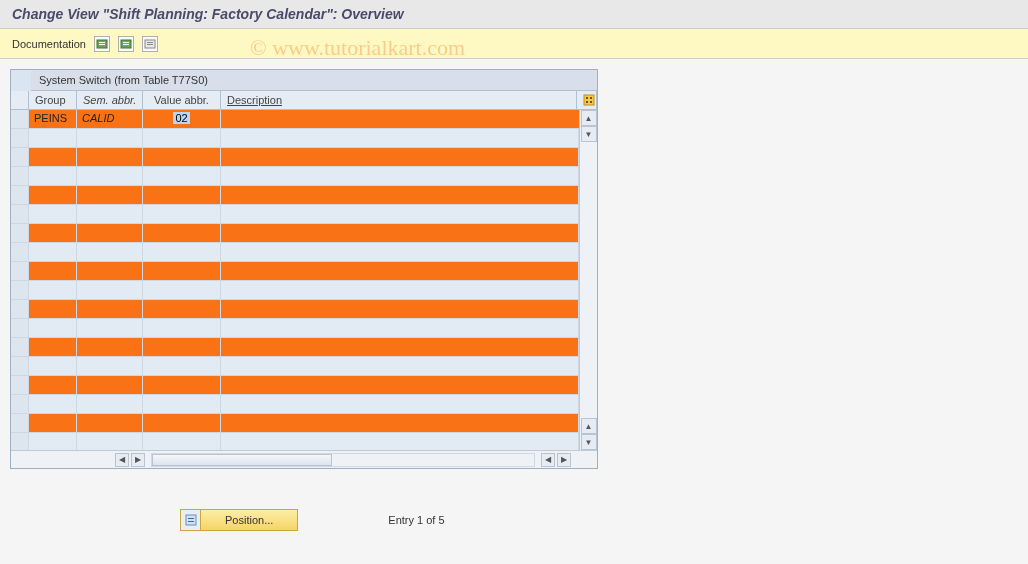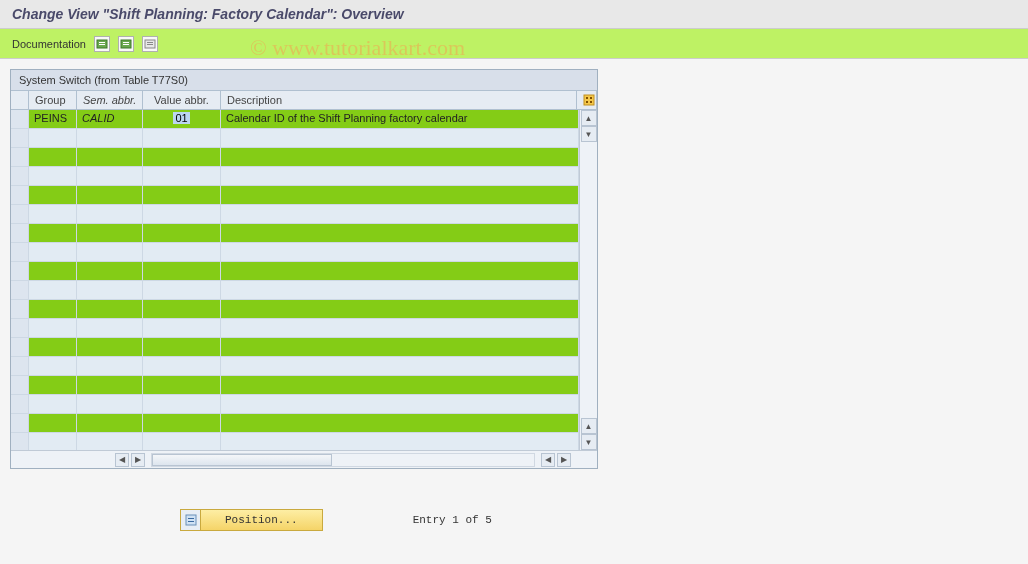--- a/index.html
+++ b/index.html
@@ -15,21 +15,21 @@
     .page-title {
       background: #e8e8e8;
       border-bottom: 1px solid #ccc;
       padding: 6px 12px;
       font-size: 14px;
       font-weight: bold;
       font-style: italic;
       color: #4a4a6a;
     }
     .toolbar {
-      background: #bef264;
+      background: #fef9c3;
       border-bottom: 1px solid #ccc;
       padding: 4px 12px;
       display: flex;
       align-items: center;
       gap: 8px;
       height: 30px;
     }
     .toolbar-label {
       color: #333;
     }
@@ -58,53 +58,54 @@
       margin: 10px 10px 0 10px;
       border: 1px solid #a0b0c0;
       background: #d9e5f0;
       width: 588px;
     }
     .grid-title {
       background: #d8dfea;
       border-bottom: 1px solid #b0c0d0;
       padding: 4px 8px;
       color: #333;
+      margin-left: 20px;
     }
     .grid-header {
       display: flex;
       background: #4c1d95;
       border-bottom: 1px solid #b0c0d0;
     }
     .grid-header-cell {
       padding: 3px 6px;
       border-right: 1px solid #b0c0d0;
       color: #444;
       background: #e6ecf3;
       overflow: hidden;
       white-space: nowrap;
     }
     .col-rownum { width: 18px; }
     .col-group { width: 48px; }
     .col-sem { width: 66px; font-style: italic; }
     .col-value { width: 78px; text-align: center; }
-    .col-desc { flex: 1; }
+    .col-desc { flex: 1; text-decoration: underline; }
     .col-config { width: 20px; text-align: center; }
     .grid-body {
       height: 340px;
       overflow: hidden;
       position: relative;
     }
     .grid-rows {
       width: calc(100% - 18px);
     }
     .grid-row {
       display: flex;
       border-bottom: 1px solid #cdd8e4;
       height: 19px;
-      background: #84cc16;
+      background: #f97316;
     }
     .grid-row:nth-child(even) {
       background: #e2ebf3;
     }
     .grid-cell {
       padding: 2px 5px;
       border-right: 1px solid #cdd8e4;
       overflow: hidden;
       white-space: nowrap;
       color: #222;
@@ -195,21 +196,20 @@
       width: 180px;
       height: 100%;
       background: linear-gradient(#f4f6f9, #dde5ee);
       border: 1px solid #b8c4d2;
     }
     .footer-bar {
       margin-top: 40px;
       display: flex;
       align-items: center;
       padding-left: 180px;
-      font-family: Liberation Mono, monospace;
     }
     .position-btn {
       display: flex;
       align-items: center;
       background: linear-gradient(#fdeea4, #f5d468);
       border: 1px solid #c9a93e;
       height: 22px;
       cursor: pointer;
     }
     .position-btn-icon {
@@ -280,22 +280,21 @@
           <rect x="7" y="7" width="2" height="2" fill="#805000"></rect>
         </svg>
     </div>
   </div>
   <div class="grid-body">
     <div class="grid-rows">
       <div class="grid-row">
         <div class="grid-cell rownum col-rownum"></div>
         <div class="grid-cell col-group">PEINS</div>
         <div class="grid-cell col-sem">CALID</div>
-        <div class="grid-cell col-value"><span class="value-input">01</span></div>
-        <div class="grid-cell col-desc">Calendar ID of the Shift Planning factory calendar</div>
+        <div class="grid-cell col-value"><span class="value-input">02</span></div>
       </div>
       <div class="grid-row">
           <div class="grid-cell rownum col-rownum"></div>
           <div class="grid-cell col-group"></div>
           <div class="grid-cell col-sem"></div>
           <div class="grid-cell col-value"></div>
           <div class="grid-cell col-desc"></div>
         </div>
       <div class="grid-row">
           <div class="grid-cell rownum col-rownum"></div>

